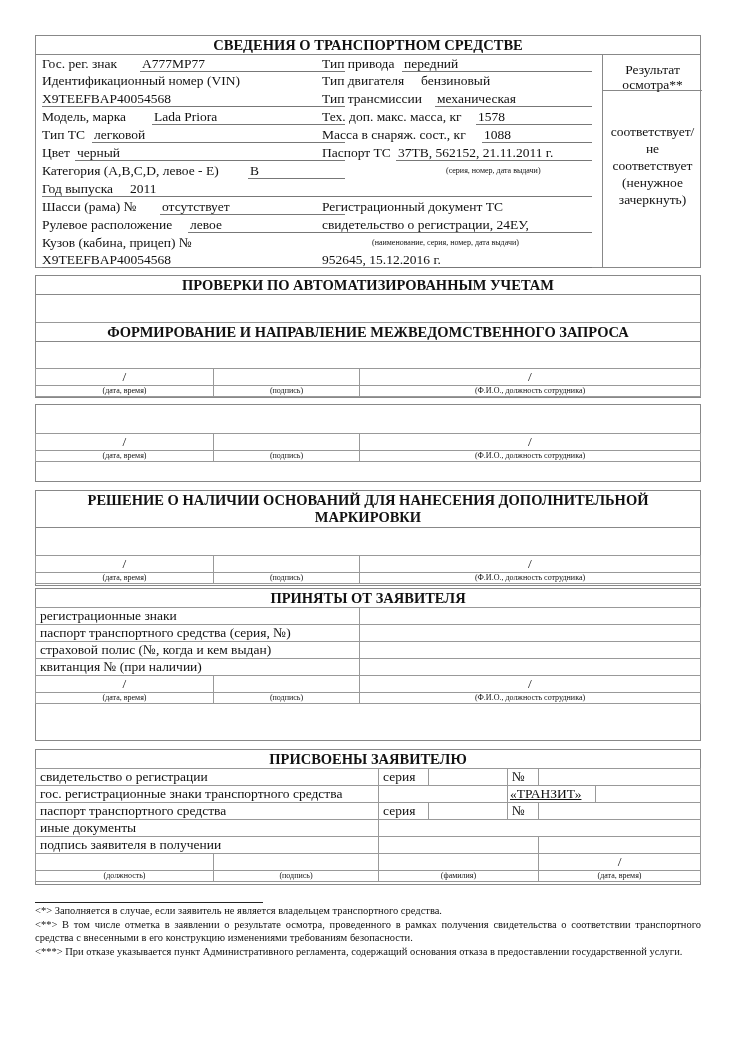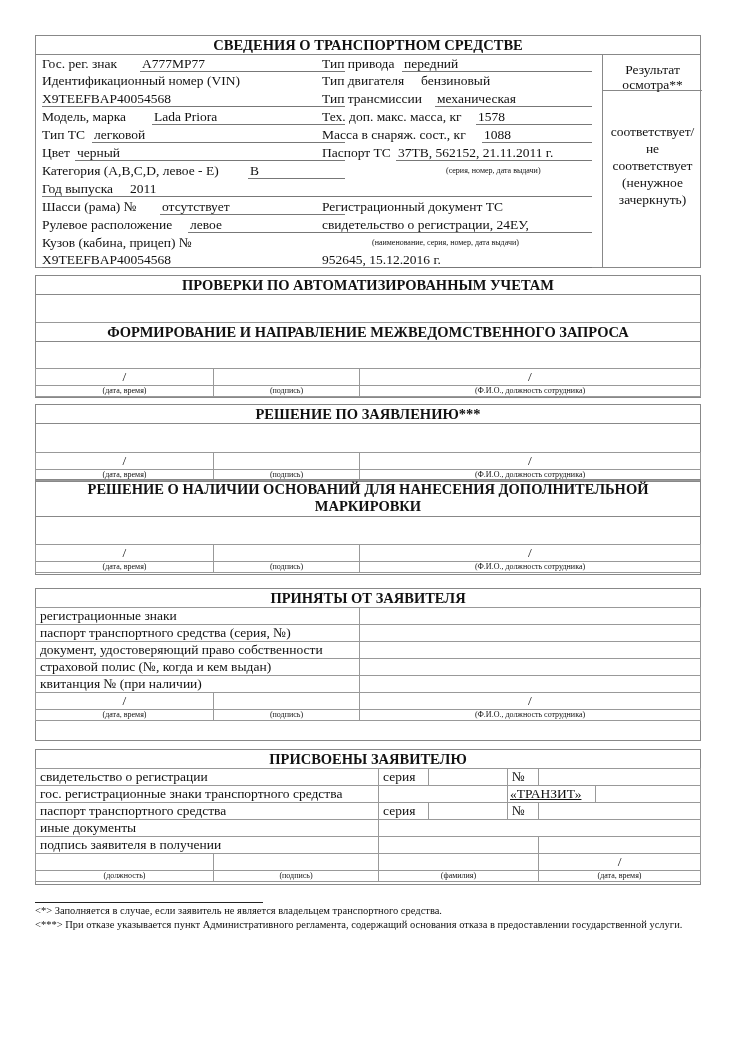--- a/index.html
+++ b/index.html
@@ -134,21 +134,20 @@
     <tr>
       <td class="sm">(дата, время)</td>
       <td class="sm">(подпись)</td>
       <td class="sm">(Ф.И.О., должность сотрудника)</td>
     </tr>
   </tbody>
     </table>
 </div>
 
 <div class="blk" style="top:404px;height:78px;">
-  <div class="ttl">РЕШЕНИЕ ПО ЗАЯВЛЕНИЮ***</div>
   <div class="empty" style="height:28px;"></div>
   <table class="g" style="margin:-1px -1px 0 -1px;width:calc(100% + 2px);">
     <colgroup>
         <col style="width:178px">
         <col style="width:146px">
         <col>
       </colgroup>
     <tbody>
         <tr>
       <td class="c"><span>/</span></td>
@@ -157,21 +156,21 @@
     </tr>
     <tr>
       <td class="sm">(дата, время)</td>
       <td class="sm">(подпись)</td>
       <td class="sm">(Ф.И.О., должность сотрудника)</td>
     </tr>
   </tbody>
     </table>
 </div>
 
-<div class="blk" style="top:479px;height:96px;">
+<div class="blk" style="top:490px;height:96px;">
   <div class="ttl" style="line-height:17px;padding:1px 0;">
     <div>РЕШЕНИЕ О НАЛИЧИИ ОСНОВАНИЙ ДЛЯ НАНЕСЕНИЯ ДОПОЛНИТЕЛЬНОЙ</div>
     <div>МАРКИРОВКИ</div>
   </div>
   <div class="empty" style="height:27px;"></div>
   <table class="g" style="margin:-1px -1px 0 -1px;width:calc(100% + 2px);">
     <colgroup>
         <col style="width:178px">
         <col style="width:146px">
         <col>
@@ -201,24 +200,20 @@
     <tbody>
         <tr>
           <td>регистрационные знаки</td>
           <td></td>
         </tr>
     <tr>
           <td>паспорт транспортного средства (серия, №)</td>
           <td></td>
         </tr>
     <tr>
-          <td>документ, удостоверяющий право собственности</td>
-          <td></td>
-        </tr>
-    <tr>
           <td>страховой полис (№, когда и кем выдан)</td>
           <td></td>
         </tr>
     <tr>
           <td>квитанция № (при наличии)</td>
           <td></td>
         </tr>
   </tbody>
     </table>
   <table class="g" style="margin:-1px -1px 0 -1px;width:calc(100% + 2px);">
@@ -296,14 +291,15 @@
       <td colspan="3" class="sm">(фамилия)</td>
       <td colspan="2" class="sm">(дата, время)</td>
     </tr>
   </tbody>
     </table>
 </div>
 
 <div style="position:absolute;left:35px;top:902px;width:228px;border-top:1px solid #222;"></div>
 <div class="foot" style="top:904px;">
   <div>&lt;*&gt; Заполняется в случае, если заявитель не является владельцем транспортного средства.</div>
+  <div>&lt;**&gt; В том числе отметка в заявлении о результате осмотра, проведенного в рамках получения свидетельства о соответствии транспортного средства с внесенными в его конструкцию изменениями требованиям безопасности.</div>
   <div>&lt;***&gt; При отказе указывается пункт Административного регламента, содержащий основания отказа в предоставлении государственной услуги.</div>
 </div>
 
 </body></html>

